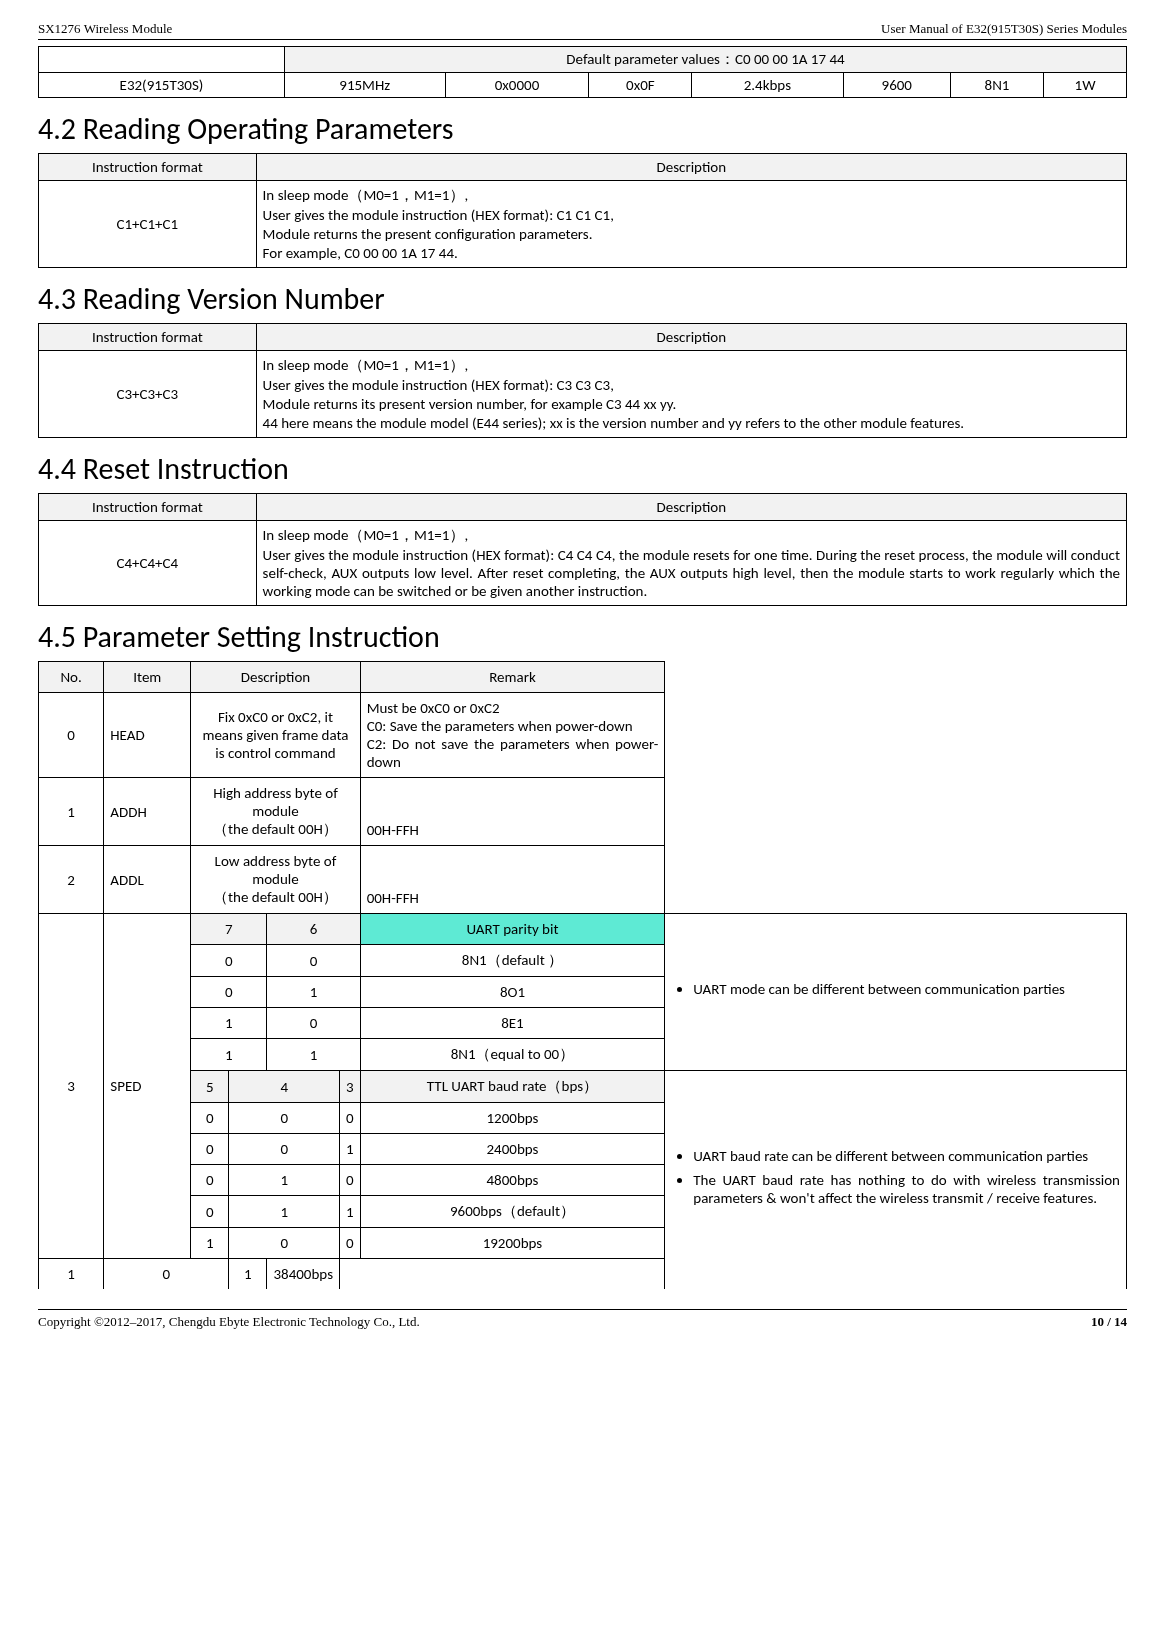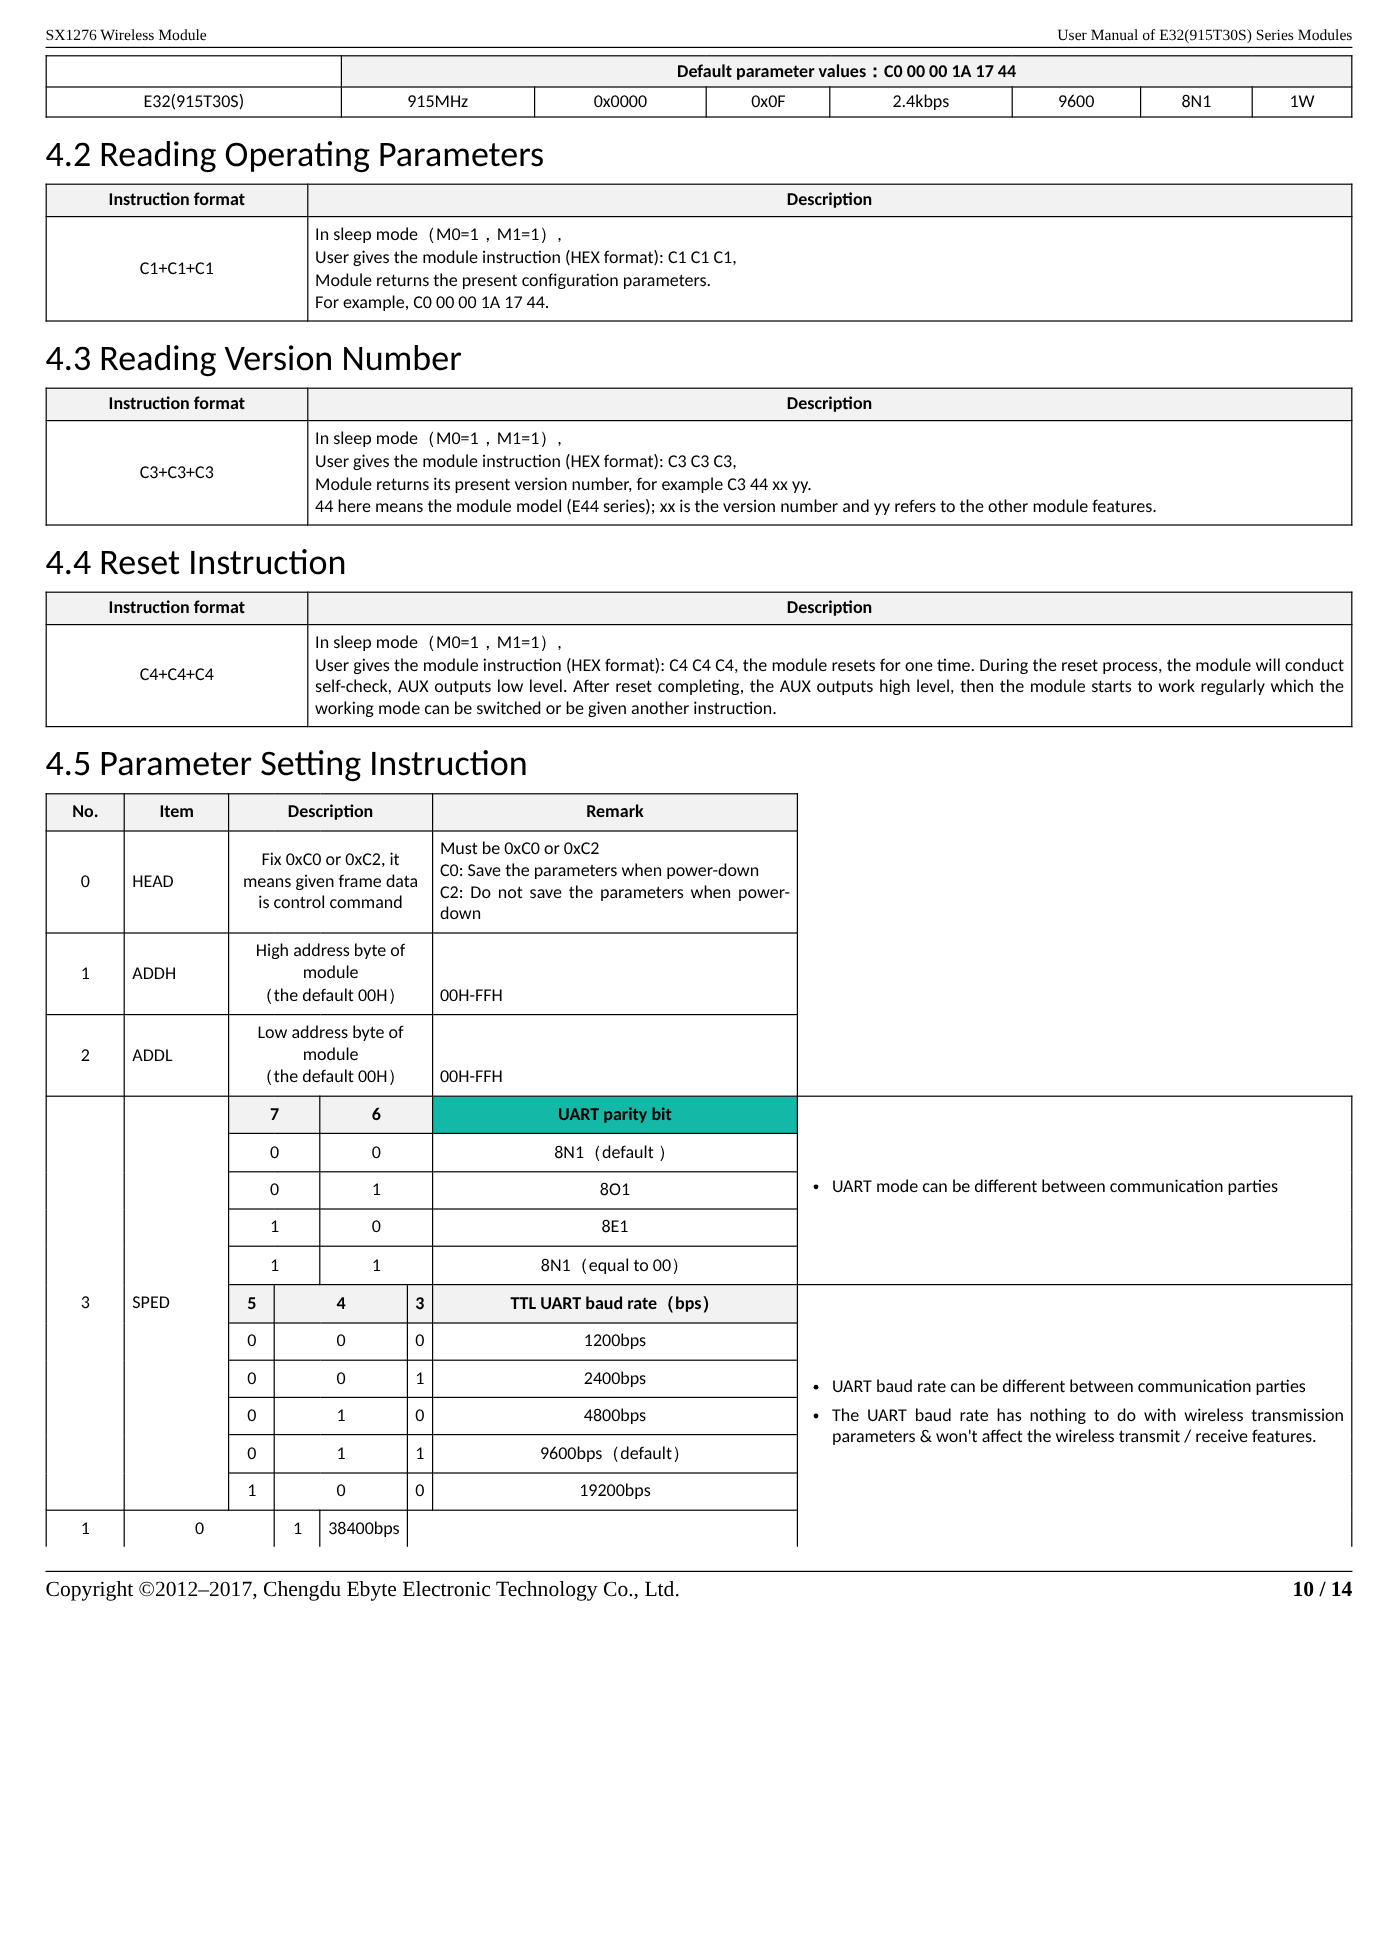--- a/index.html
+++ b/index.html
@@ -2,27 +2,27 @@
 <html><head>
 <meta charset="utf-8">
 <style>
 *{box-sizing:border-box;margin:0;padding:0}
 body{font-family:Calibri,"Segoe UI",Arial,sans-serif;font-size:15px;color:#000;background:#fff;width:1165px;margin:0 auto;padding:21px 38px}
 .hdrrow{display:flex;justify-content:space-between;border-bottom:1px solid #000;font-family:"Times New Roman",serif;font-size:13px;padding-bottom:2px;margin-bottom:6px}
 table{border-collapse:collapse;width:100%;margin-bottom:12px}
 td,th{border:1px solid #000;padding:4px 6px;text-align:center;font-size:15px;vertical-align:middle}
 td.l{text-align:left}
 td.j{text-align:justify}
-th{font-weight:bold;background:#f2f2f2}
+th{font-weight:normal;background:#f2f2f2}
 h2{font-family:Calibri,sans-serif;font-weight:normal;font-size:30px;margin:8px 0 6px 0}
 .t1 td,.t1 th{padding:3px 5px}
 .sec45 td,.sec45 th{padding:6px 6px}
 ul.remark{list-style:disc;padding-left:22px;text-align:justify}
 ul.remark li{margin-bottom:6px}
-.footer{display:flex;justify-content:space-between;border-top:1px solid #000;font-family:"Times New Roman",serif;font-size:18px;padding-top:4px;margin-top:20px}
+.footer{display:flex;justify-content:space-between;border-top:1px solid #000;font-family:"Times New Roman",serif;font-size:13px;padding-top:4px;margin-top:20px}
 .desc p{margin:1px 0;text-align:justify}
 </style>
 </head>
 <body>
 
 <div class="hdrrow">
  <span>SX1276 Wireless Module</span>
  <span>User Manual of E32(915T30S) Series Modules</span>
 </div>
 
@@ -130,21 +130,21 @@
   <td colspan="4" style="white-space:pre-line">Low address byte of module
 （the default 00H）</td>
   <td class="l" style="vertical-align:bottom">00H-FFH</td>
  </tr>
 
  <tr>
   <td rowspan="11">3</td>
   <td rowspan="11" class="l">SPED</td>
   <th colspan="2" style="width:7%">7</th>
   <th colspan="2" style="width:7%">6</th>
-  <th style="background:#14b8a6;width:28%;border-right:1px solid #000">UART parity bit</th>
+  <th style="background:#5eead4;width:28%;border-right:1px solid #000">UART parity bit</th>
   <td rowspan="5" class="l">
    <ul class="remark">
             <li>UART mode can be different between communication parties</li>
           </ul>
   </td>
  </tr>
  <tr>
         <td colspan="2">0</td>
         <td colspan="2">0</td>
         <td>8N1（default ）</td>

